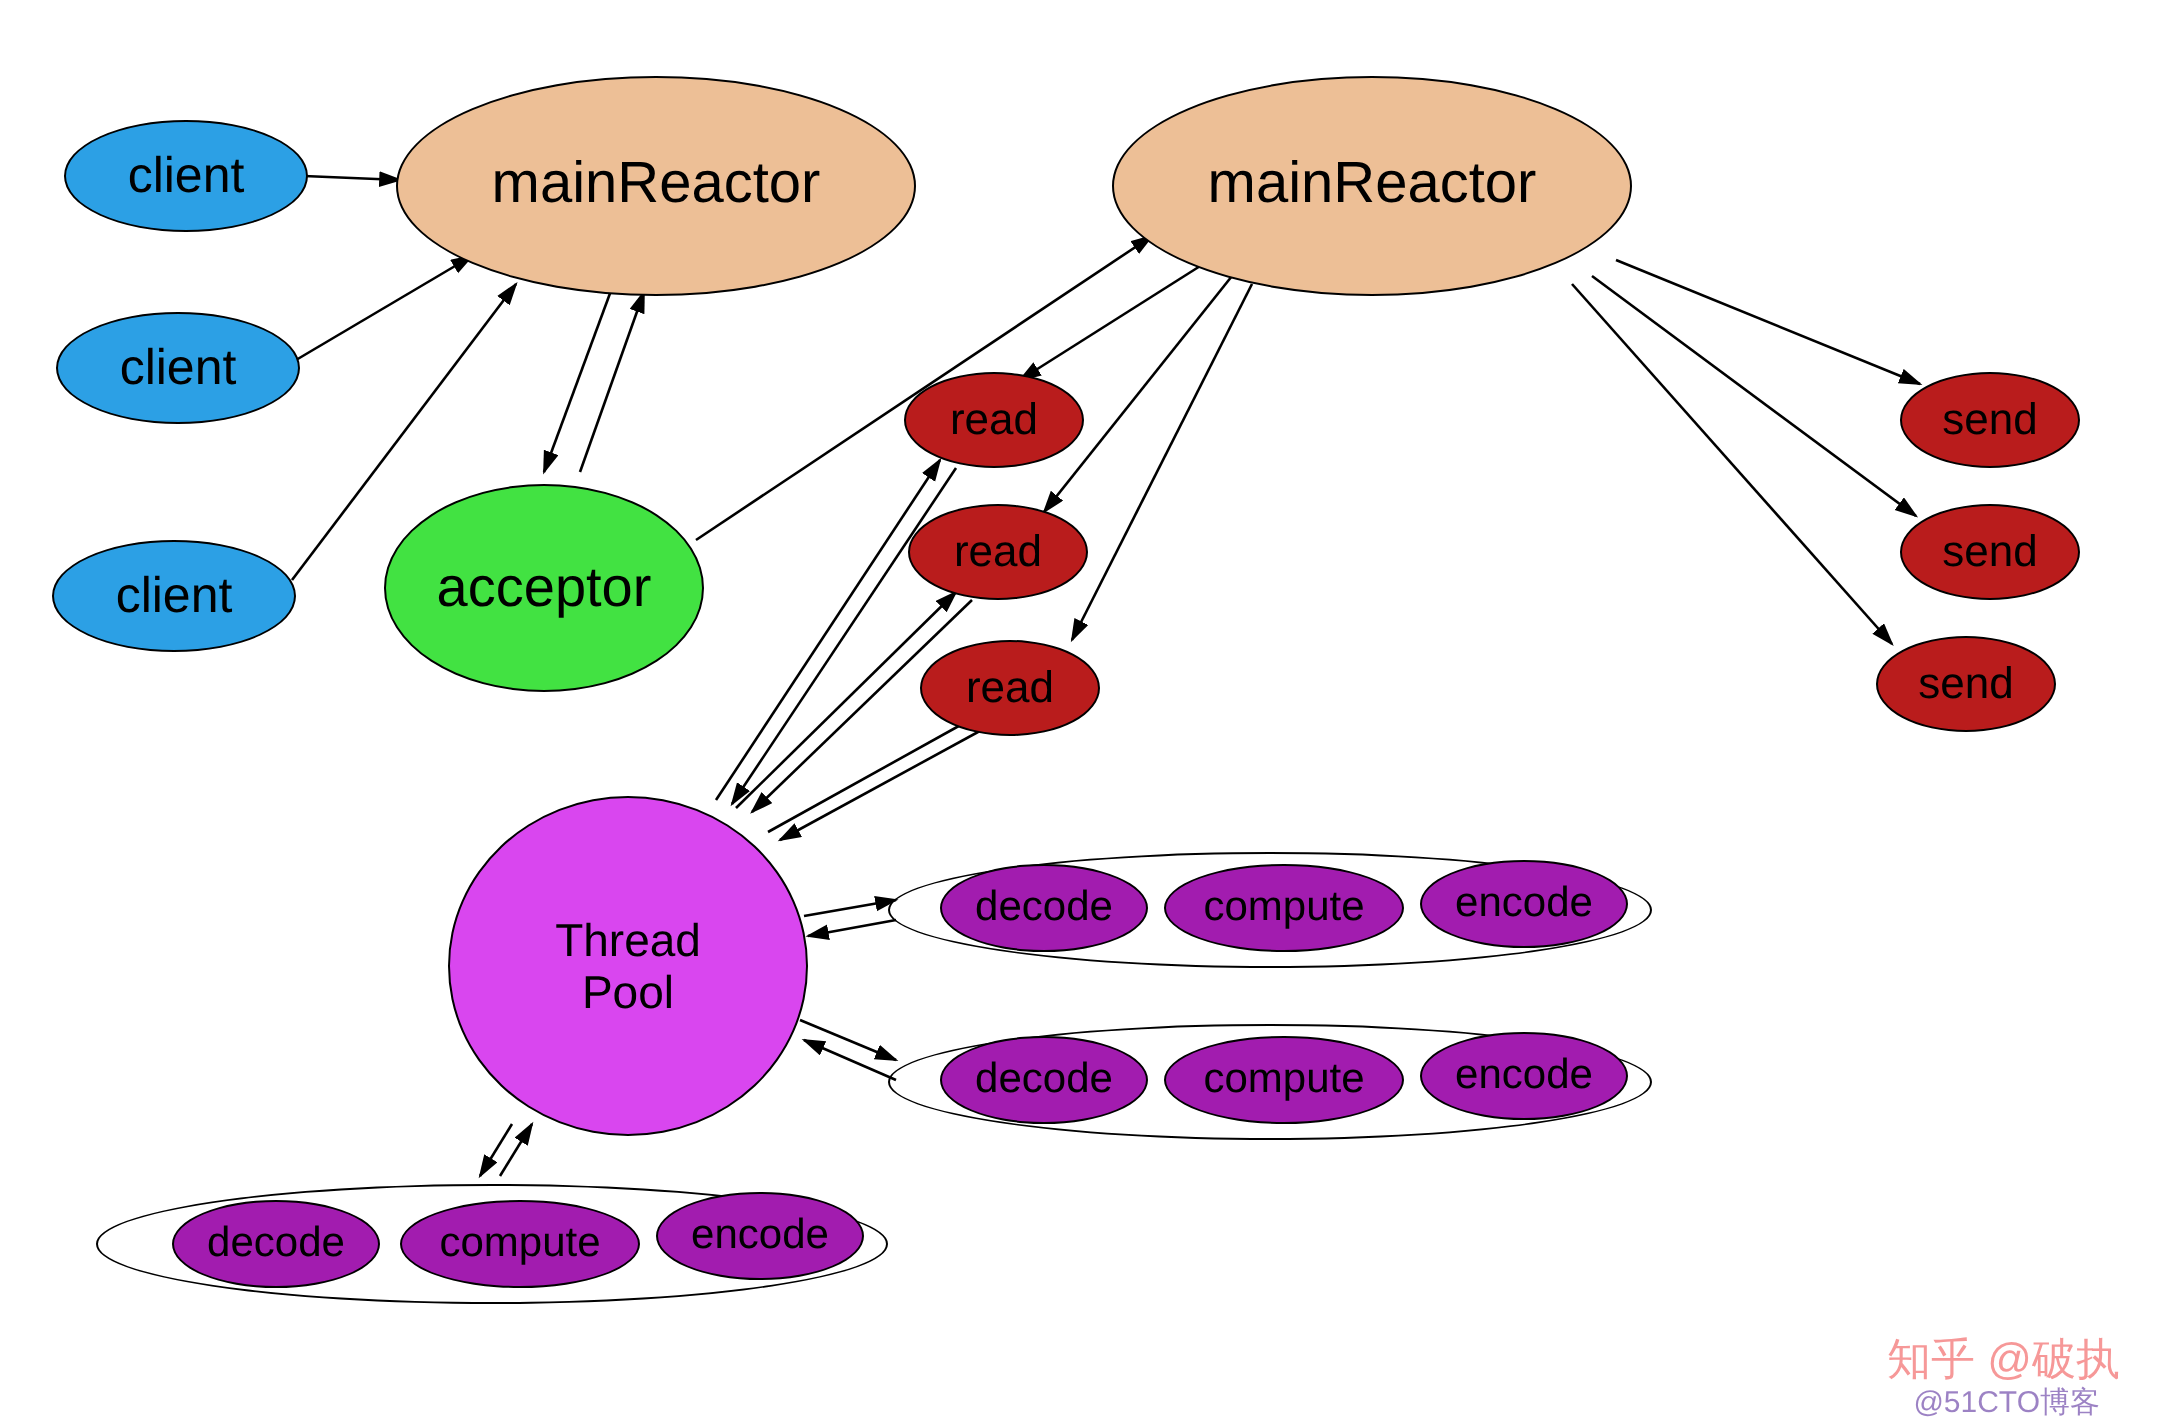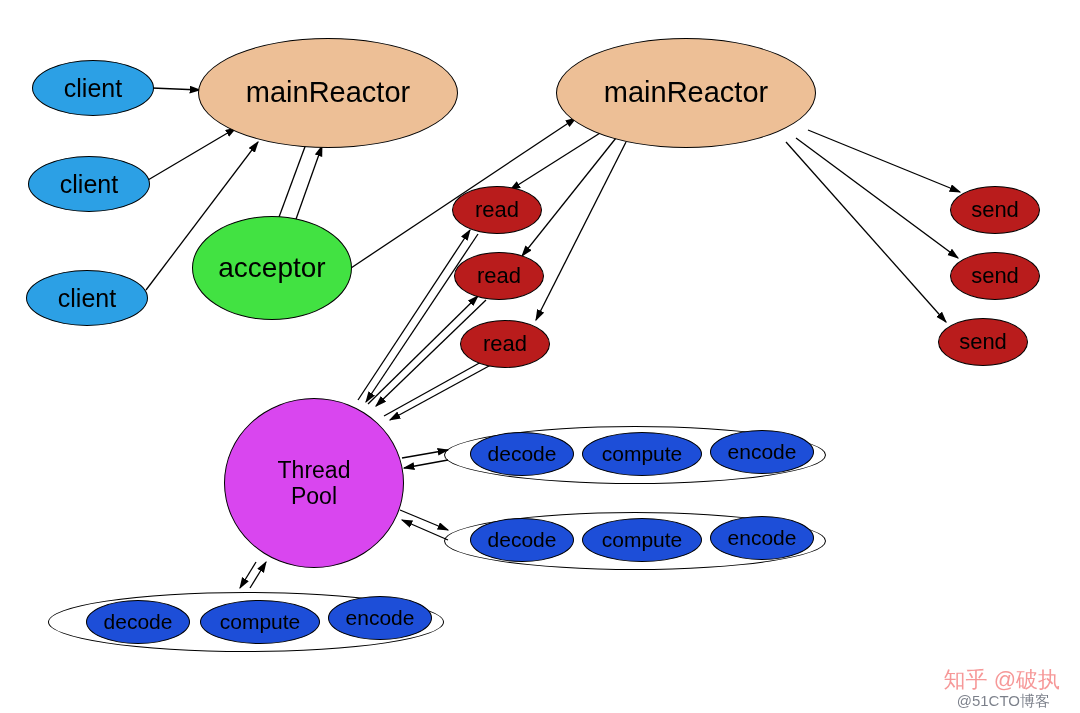--- a/index.html
+++ b/index.html
@@ -27,21 +27,21 @@
     box-sizing: border-box;
     z-index: 2;
     text-align: center;
     line-height: 1.15;
   }
   .client { background: #2ca0e5; width:122px; height:56px; font-size:25px; }
   .reactor { background: #edbf96; width:260px; height:110px; font-size:29px; }
   .acceptor { background: #42e242; width:160px; height:104px; font-size:28px; }
   .small { background: #b91c1c; width:90px; height:48px; font-size:22px; border-width:1.2px;}
   .pool { background: #d946ef; width:180px; height:170px; font-size:23px; }
-  .task { background: #1d4ed8; width:104px; height:44px; font-size:21px; border-width:1.2px;}
+  .task { background: #a21caf; width:104px; height:44px; font-size:21px; border-width:1.2px;}
   .pipe {
     position: absolute;
     background: transparent;
     border: 1.2px solid #000;
     border-radius: 50%;
     z-index: 1;
   }
   .label {
     position: absolute;
     font-size: 28px;
@@ -64,21 +64,21 @@
     color: #ef4444;
     opacity: 0.55;
     z-index: 3;
     white-space: pre;
   }
   .watermark2 {
     position: absolute;
     right: 30px;
     bottom: 2px;
     font-size: 15px;
-    color: #0f172a;
+    color: #4c1d95;
     opacity: 0.55;
     z-index: 3;
   }
 </style>
 </head>
 <body>
 
 <div class="canvas">
 
   <svg class="arrows">
@@ -131,21 +131,21 @@
       <span>client</span>
     </div>
 
   <div class="node reactor" style="left:198px; top:38px;">
       <span>mainReactor</span>
     </div>
   <div class="node reactor" style="left:556px; top:38px;">
       <span>mainReactor</span>
     </div>
 
-  <div class="node acceptor" style="left:192px; top:216px;">
+  <div class="node acceptor" style="left:192px; top:242px;">
       <span>acceptor</span>
     </div>
 
   <div class="node small" style="left:452px; top:186px;">
       <span>read</span>
     </div>
   <div class="node small" style="left:454px; top:252px;">
       <span>read</span>
     </div>
   <div class="node small" style="left:460px; top:320px;">

